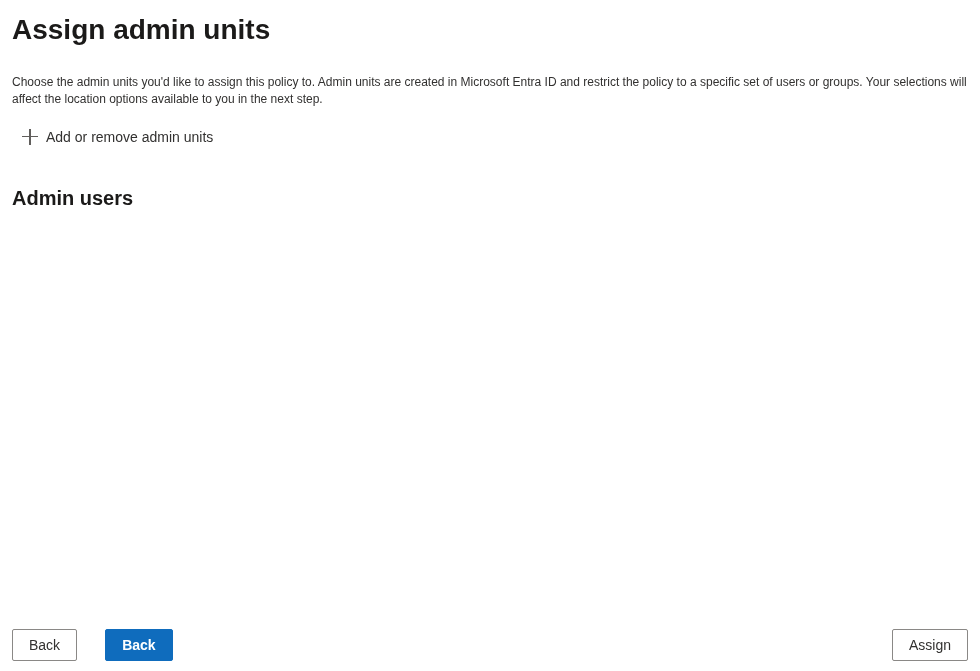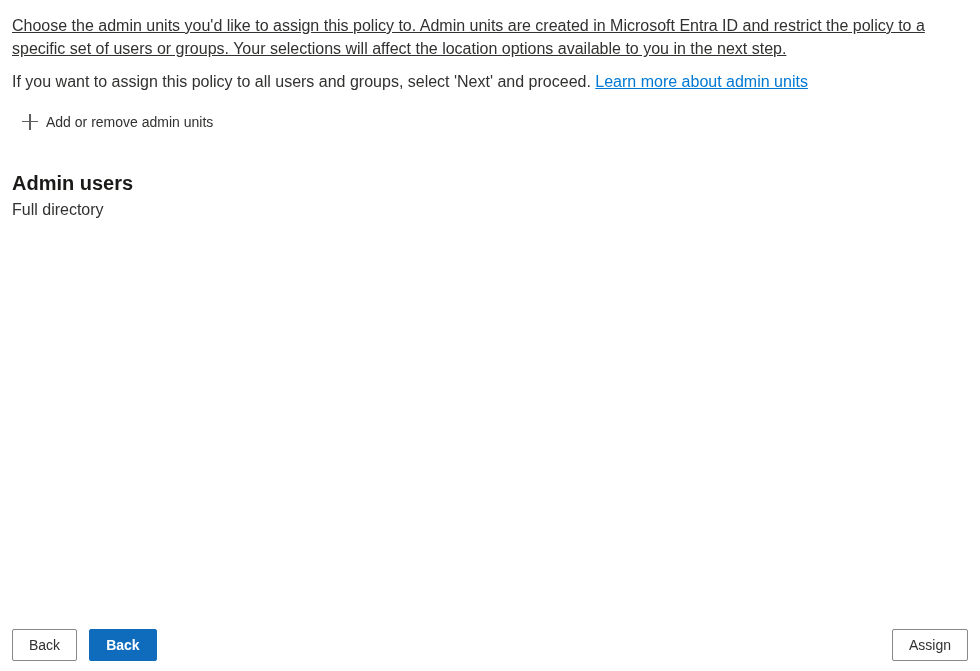--- a/index.html
+++ b/index.html
@@ -19,25 +19,24 @@
     .content {
       padding: 14px 12px 0 12px;
     }
     h1.page-title {
       font-size: 28px;
       font-weight: 600;
       color: #1b1a19;
       margin-bottom: 28px;
     }
     .description {
-      font-size: 16px;
+      font-size: 12px;
       line-height: 1.45;
       color: #323130;
       margin-bottom: 10px;
-      text-decoration: underline;
     }
     .sub-description {
       font-size: 16px;
       line-height: 1.45;
       color: #323130;
     }
     .link {
       color: #0078d4;
       text-decoration: underline;
       cursor: pointer;
@@ -87,21 +86,21 @@
       color: #323130;
     }
     .footer {
       position: absolute;
       left: 0;
       right: 0;
       bottom: 0;
       padding: 10px 12px 10px 12px;
       display: flex;
       align-items: center;
-      gap: 12px;
+      gap: 28px;
       justify-content: space-between;
     }
     .btn {
       font-family: inherit;
       font-size: 14px;
       line-height: 20px;
       padding: 5px 16px;
       border-radius: 2px;
       cursor: pointer;
       min-width: 64px;
@@ -119,34 +118,31 @@
       font-weight: 600;
     }
     .spacer {
       flex: 1;
     }
   </style>
 </head>
 <body>
 
 <div class="content">
+  <h1 class="page-title">Assign admin units</h1>
 
   <p class="description">Choose the admin units you'd like to assign this policy to. Admin units are created in Microsoft Entra ID and restrict the policy to a specific set of users or groups. Your selections will affect the location options available to you in the next step.</p>
 
-  <p class="sub-description">
-    <span>If you want to assign this policy to all users and groups, select 'Next' and proceed. </span><a class="link">Learn more about admin units</a>
-  </p>
 
   <div class="add-row">
     <span class="plus-icon"></span>
     <span>Add or remove admin units</span>
   </div>
 
   <h2 class="section-title">Admin users</h2>
-  <div class="section-value">Full directory</div>
 </div>
 
 <div class="footer">
   <button class="btn btn-secondary">Back</button>
   <button class="btn btn-primary">Back</button>
   <div class="spacer"></div>
   <button class="btn btn-secondary">Assign</button>
 </div>
 
 </body></html>

